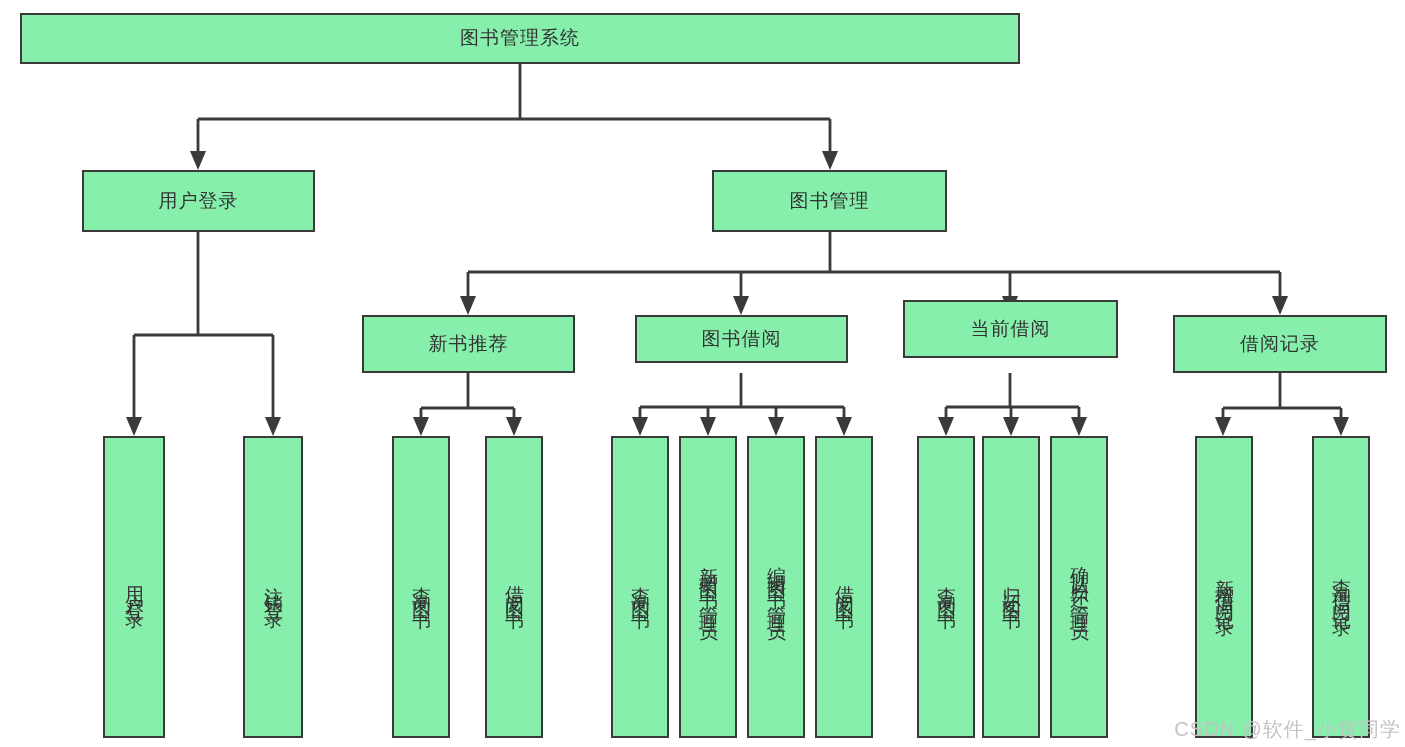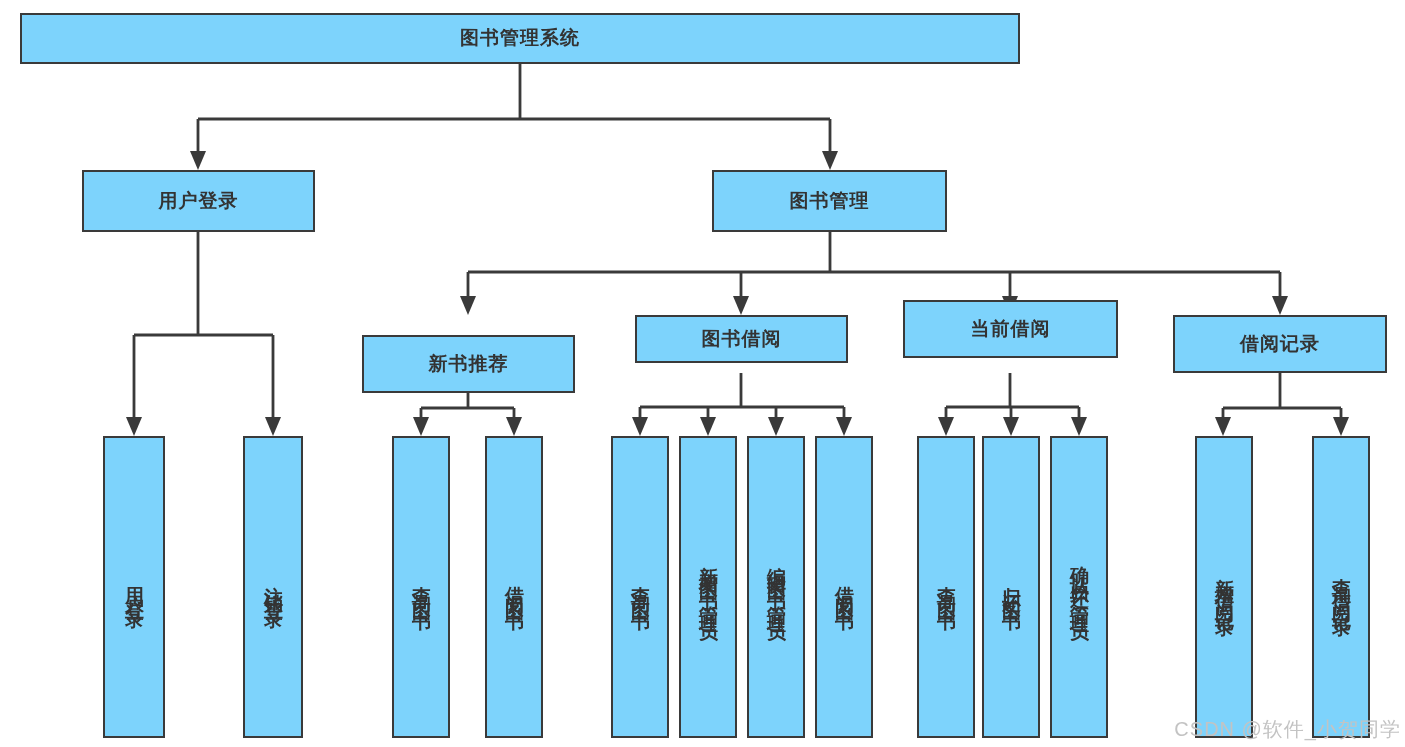--- a/index.html
+++ b/index.html
@@ -19,31 +19,30 @@
     position: absolute;
     left: 0;
     top: 0;
     width: 1405px;
     height: 747px;
     pointer-events: none;
   }
   .node {
     position: absolute;
     box-sizing: border-box;
-    background: #7dd3fc;
+    background: #86efac;
     border: 2.5px solid #3a3a3a;
     color: #333333;
     display: flex;
     align-items: center;
     justify-content: center;
     font-size: 19px;
     letter-spacing: 1px;
     text-align: center;
     line-height: 1.2;
-    font-weight: bold;
   }
   .node.v {
     writing-mode: vertical-rl;
     letter-spacing: 8px;
     font-size: 19px;
   }
   .watermark {
     position: absolute;
     right: 4px;
     bottom: 4px;
@@ -88,21 +87,21 @@
       <polygon points="1215,417 1231,417 1223,436"></polygon>
       <polygon points="1333,417 1349,417 1341,436"></polygon>
     </g>
   </svg>
 
   <div class="node" style="left:20px; top:13px; width:1000px; height:51px;">图书管理系统</div>
 
   <div class="node" style="left:82px; top:170px; width:233px; height:62px;">用户登录</div>
   <div class="node" style="left:712px; top:170px; width:235px; height:62px;text-align:center;">图书管理</div>
 
-  <div class="node" style="left:362px; top:315px; width:213px; height:58px;margin-top:20px;">新书推荐</div>
+  <div class="node" style="left:362px; top:315px; width:213px; height:58px;">新书推荐</div>
   <div class="node" style="left:635px; top:315px; width:213px; height:48px;">图书借阅</div>
   <div class="node" style="left:903px; top:300px; width:215px; height:58px;">当前借阅</div>
   <div class="node" style="left:1173px; top:315px; width:214px; height:58px;">借阅记录</div>
 
   <div class="node v" style="left:103px; top:436px; width:62px; height:302px;">用户登录</div>
   <div class="node v" style="left:243px; top:436px; width:60px; height:302px;">注销登录</div>
 
   <div class="node v" style="left:392px; top:436px; width:58px; height:302px;">查询图书</div>
   <div class="node v" style="left:485px; top:436px; width:58px; height:302px;">借阅图书</div>
 

